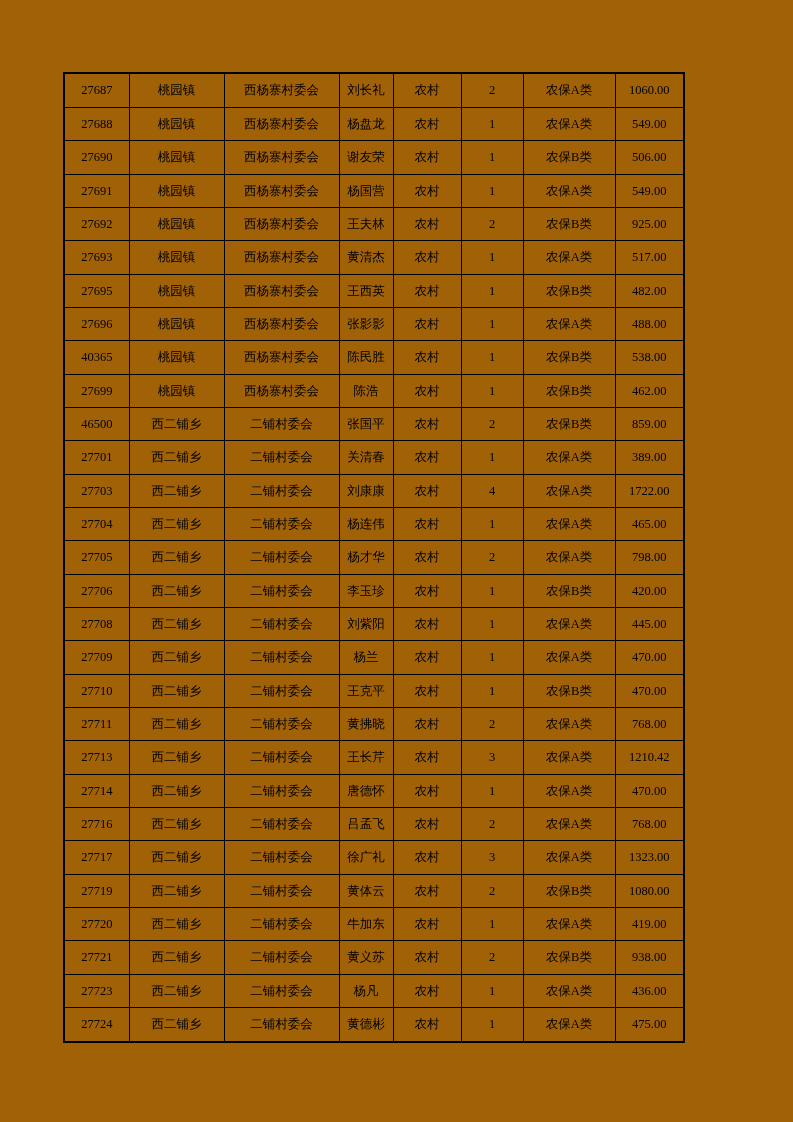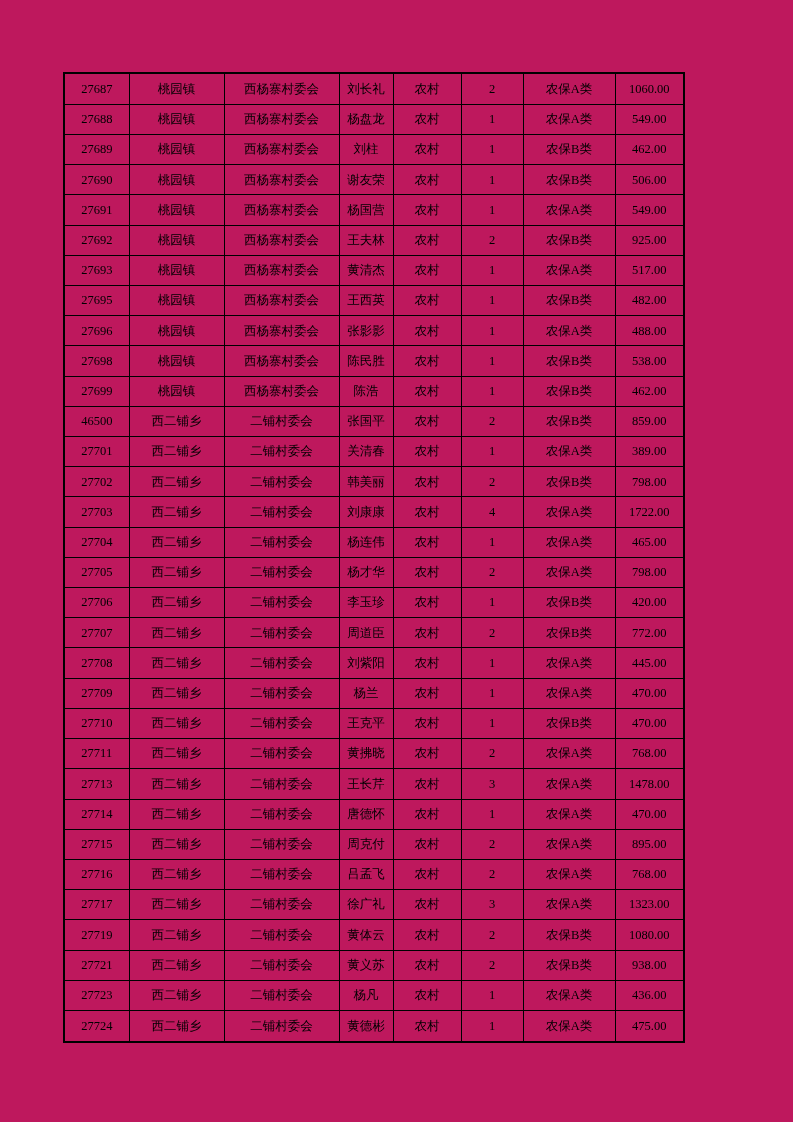--- a/index.html
+++ b/index.html
@@ -7,21 +7,21 @@
     padding: 0;
     width: 793px;
     height: 1122px;
     overflow: hidden;
     background: #ffffff;
   }
   .page {
     position: relative;
     width: 793px;
     height: 1122px;
-    background: #be185d;
+    background: #a16207;
     font-family: "Liberation Serif", "DejaVu Serif", serif;
     color: #000000;
   }
   table.records {
     position: absolute;
     left: 63px;
     top: 72px;
     width: 620px;
     height: 971px;
     border-collapse: collapse;
@@ -78,190 +78,160 @@
           <td>27688</td>
           <td>桃园镇</td>
           <td>西杨寨村委会</td>
           <td>杨盘龙</td>
           <td>农村</td>
           <td>1</td>
           <td>农保A类</td>
           <td>549.00</td>
         </tr>
         <tr>
-          <td>27689</td>
-          <td>桃园镇</td>
-          <td>西杨寨村委会</td>
-          <td>刘柱</td>
+          <td>27690</td>
+          <td>桃园镇</td>
+          <td>西杨寨村委会</td>
+          <td>谢友荣</td>
+          <td>农村</td>
+          <td>1</td>
+          <td>农保B类</td>
+          <td>506.00</td>
+        </tr>
+        <tr>
+          <td>27691</td>
+          <td>桃园镇</td>
+          <td>西杨寨村委会</td>
+          <td>杨国营</td>
+          <td>农村</td>
+          <td>1</td>
+          <td>农保A类</td>
+          <td>549.00</td>
+        </tr>
+        <tr>
+          <td>27692</td>
+          <td>桃园镇</td>
+          <td>西杨寨村委会</td>
+          <td>王夫林</td>
+          <td>农村</td>
+          <td>2</td>
+          <td>农保B类</td>
+          <td>925.00</td>
+        </tr>
+        <tr>
+          <td>27693</td>
+          <td>桃园镇</td>
+          <td>西杨寨村委会</td>
+          <td>黄清杰</td>
+          <td>农村</td>
+          <td>1</td>
+          <td>农保A类</td>
+          <td>517.00</td>
+        </tr>
+        <tr>
+          <td>27695</td>
+          <td>桃园镇</td>
+          <td>西杨寨村委会</td>
+          <td>王西英</td>
+          <td>农村</td>
+          <td>1</td>
+          <td>农保B类</td>
+          <td>482.00</td>
+        </tr>
+        <tr>
+          <td>27696</td>
+          <td>桃园镇</td>
+          <td>西杨寨村委会</td>
+          <td>张影影</td>
+          <td>农村</td>
+          <td>1</td>
+          <td>农保A类</td>
+          <td>488.00</td>
+        </tr>
+        <tr>
+          <td>40365</td>
+          <td>桃园镇</td>
+          <td>西杨寨村委会</td>
+          <td>陈民胜</td>
+          <td>农村</td>
+          <td>1</td>
+          <td>农保B类</td>
+          <td>538.00</td>
+        </tr>
+        <tr>
+          <td>27699</td>
+          <td>桃园镇</td>
+          <td>西杨寨村委会</td>
+          <td>陈浩</td>
           <td>农村</td>
           <td>1</td>
           <td>农保B类</td>
           <td>462.00</td>
         </tr>
         <tr>
-          <td>27690</td>
-          <td>桃园镇</td>
-          <td>西杨寨村委会</td>
-          <td>谢友荣</td>
-          <td>农村</td>
-          <td>1</td>
-          <td>农保B类</td>
-          <td>506.00</td>
-        </tr>
-        <tr>
-          <td>27691</td>
-          <td>桃园镇</td>
-          <td>西杨寨村委会</td>
-          <td>杨国营</td>
-          <td>农村</td>
-          <td>1</td>
-          <td>农保A类</td>
-          <td>549.00</td>
-        </tr>
-        <tr>
-          <td>27692</td>
-          <td>桃园镇</td>
-          <td>西杨寨村委会</td>
-          <td>王夫林</td>
-          <td>农村</td>
-          <td>2</td>
-          <td>农保B类</td>
-          <td>925.00</td>
-        </tr>
-        <tr>
-          <td>27693</td>
-          <td>桃园镇</td>
-          <td>西杨寨村委会</td>
-          <td>黄清杰</td>
-          <td>农村</td>
-          <td>1</td>
-          <td>农保A类</td>
-          <td>517.00</td>
-        </tr>
-        <tr>
-          <td>27695</td>
-          <td>桃园镇</td>
-          <td>西杨寨村委会</td>
-          <td>王西英</td>
-          <td>农村</td>
-          <td>1</td>
-          <td>农保B类</td>
-          <td>482.00</td>
-        </tr>
-        <tr>
-          <td>27696</td>
-          <td>桃园镇</td>
-          <td>西杨寨村委会</td>
-          <td>张影影</td>
-          <td>农村</td>
-          <td>1</td>
-          <td>农保A类</td>
-          <td>488.00</td>
-        </tr>
-        <tr>
-          <td>27698</td>
-          <td>桃园镇</td>
-          <td>西杨寨村委会</td>
-          <td>陈民胜</td>
-          <td>农村</td>
-          <td>1</td>
-          <td>农保B类</td>
-          <td>538.00</td>
-        </tr>
-        <tr>
-          <td>27699</td>
-          <td>桃园镇</td>
-          <td>西杨寨村委会</td>
-          <td>陈浩</td>
-          <td>农村</td>
-          <td>1</td>
-          <td>农保B类</td>
-          <td>462.00</td>
-        </tr>
-        <tr>
           <td>46500</td>
           <td>西二铺乡</td>
           <td>二铺村委会</td>
           <td>张国平</td>
           <td>农村</td>
           <td>2</td>
           <td>农保B类</td>
           <td>859.00</td>
         </tr>
         <tr>
           <td>27701</td>
           <td>西二铺乡</td>
           <td>二铺村委会</td>
           <td>关清春</td>
           <td>农村</td>
           <td>1</td>
           <td>农保A类</td>
           <td>389.00</td>
         </tr>
         <tr>
-          <td>27702</td>
-          <td>西二铺乡</td>
-          <td>二铺村委会</td>
-          <td>韩美丽</td>
-          <td>农村</td>
-          <td>2</td>
-          <td>农保B类</td>
+          <td>27703</td>
+          <td>西二铺乡</td>
+          <td>二铺村委会</td>
+          <td>刘康康</td>
+          <td>农村</td>
+          <td>4</td>
+          <td>农保A类</td>
+          <td>1722.00</td>
+        </tr>
+        <tr>
+          <td>27704</td>
+          <td>西二铺乡</td>
+          <td>二铺村委会</td>
+          <td>杨连伟</td>
+          <td>农村</td>
+          <td>1</td>
+          <td>农保A类</td>
+          <td>465.00</td>
+        </tr>
+        <tr>
+          <td>27705</td>
+          <td>西二铺乡</td>
+          <td>二铺村委会</td>
+          <td>杨才华</td>
+          <td>农村</td>
+          <td>2</td>
+          <td>农保A类</td>
           <td>798.00</td>
         </tr>
         <tr>
-          <td>27703</td>
-          <td>西二铺乡</td>
-          <td>二铺村委会</td>
-          <td>刘康康</td>
-          <td>农村</td>
-          <td>4</td>
-          <td>农保A类</td>
-          <td>1722.00</td>
-        </tr>
-        <tr>
-          <td>27704</td>
-          <td>西二铺乡</td>
-          <td>二铺村委会</td>
-          <td>杨连伟</td>
-          <td>农村</td>
-          <td>1</td>
-          <td>农保A类</td>
-          <td>465.00</td>
-        </tr>
-        <tr>
-          <td>27705</td>
-          <td>西二铺乡</td>
-          <td>二铺村委会</td>
-          <td>杨才华</td>
-          <td>农村</td>
-          <td>2</td>
-          <td>农保A类</td>
-          <td>798.00</td>
-        </tr>
-        <tr>
           <td>27706</td>
           <td>西二铺乡</td>
           <td>二铺村委会</td>
           <td>李玉珍</td>
           <td>农村</td>
           <td>1</td>
           <td>农保B类</td>
           <td>420.00</td>
         </tr>
         <tr>
-          <td>27707</td>
-          <td>西二铺乡</td>
-          <td>二铺村委会</td>
-          <td>周道臣</td>
-          <td>农村</td>
-          <td>2</td>
-          <td>农保B类</td>
-          <td>772.00</td>
-        </tr>
-        <tr>
           <td>27708</td>
           <td>西二铺乡</td>
           <td>二铺村委会</td>
           <td>刘紫阳</td>
           <td>农村</td>
           <td>1</td>
           <td>农保A类</td>
           <td>445.00</td>
         </tr>
         <tr>
@@ -295,43 +265,33 @@
           <td>768.00</td>
         </tr>
         <tr>
           <td>27713</td>
           <td>西二铺乡</td>
           <td>二铺村委会</td>
           <td>王长芹</td>
           <td>农村</td>
           <td>3</td>
           <td>农保A类</td>
-          <td>1478.00</td>
+          <td>1210.42</td>
         </tr>
         <tr>
           <td>27714</td>
           <td>西二铺乡</td>
           <td>二铺村委会</td>
           <td>唐德怀</td>
           <td>农村</td>
           <td>1</td>
           <td>农保A类</td>
           <td>470.00</td>
         </tr>
         <tr>
-          <td>27715</td>
-          <td>西二铺乡</td>
-          <td>二铺村委会</td>
-          <td>周克付</td>
-          <td>农村</td>
-          <td>2</td>
-          <td>农保A类</td>
-          <td>895.00</td>
-        </tr>
-        <tr>
           <td>27716</td>
           <td>西二铺乡</td>
           <td>二铺村委会</td>
           <td>吕孟飞</td>
           <td>农村</td>
           <td>2</td>
           <td>农保A类</td>
           <td>768.00</td>
         </tr>
         <tr>
@@ -346,20 +306,30 @@
         </tr>
         <tr>
           <td>27719</td>
           <td>西二铺乡</td>
           <td>二铺村委会</td>
           <td>黄体云</td>
           <td>农村</td>
           <td>2</td>
           <td>农保B类</td>
           <td>1080.00</td>
+        </tr>
+        <tr>
+          <td>27720</td>
+          <td>西二铺乡</td>
+          <td>二铺村委会</td>
+          <td>牛加东</td>
+          <td>农村</td>
+          <td>1</td>
+          <td>农保A类</td>
+          <td>419.00</td>
         </tr>
         <tr>
           <td>27721</td>
           <td>西二铺乡</td>
           <td>二铺村委会</td>
           <td>黄义苏</td>
           <td>农村</td>
           <td>2</td>
           <td>农保B类</td>
           <td>938.00</td>

